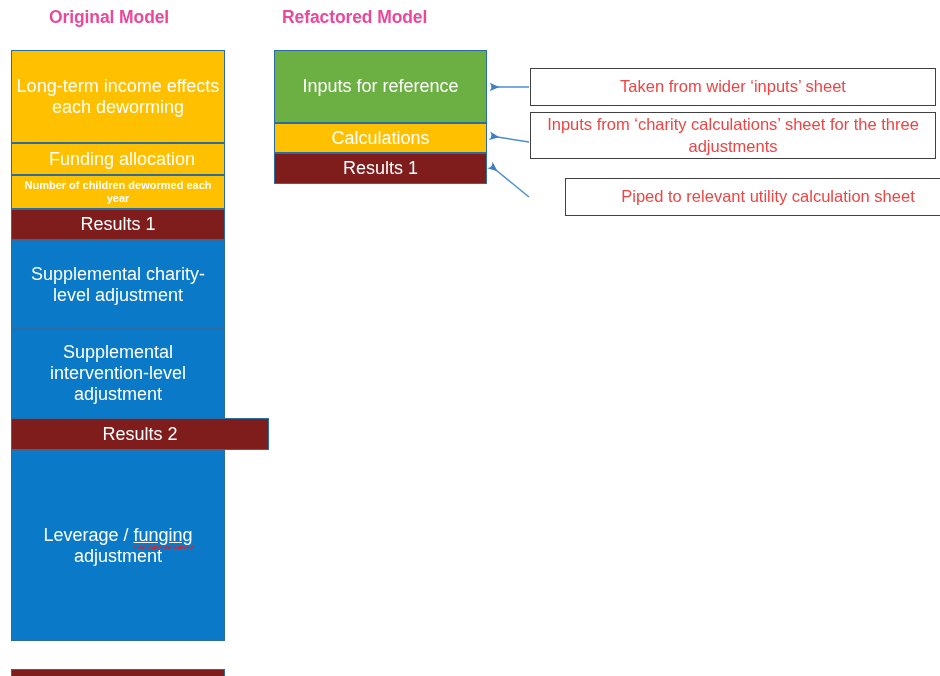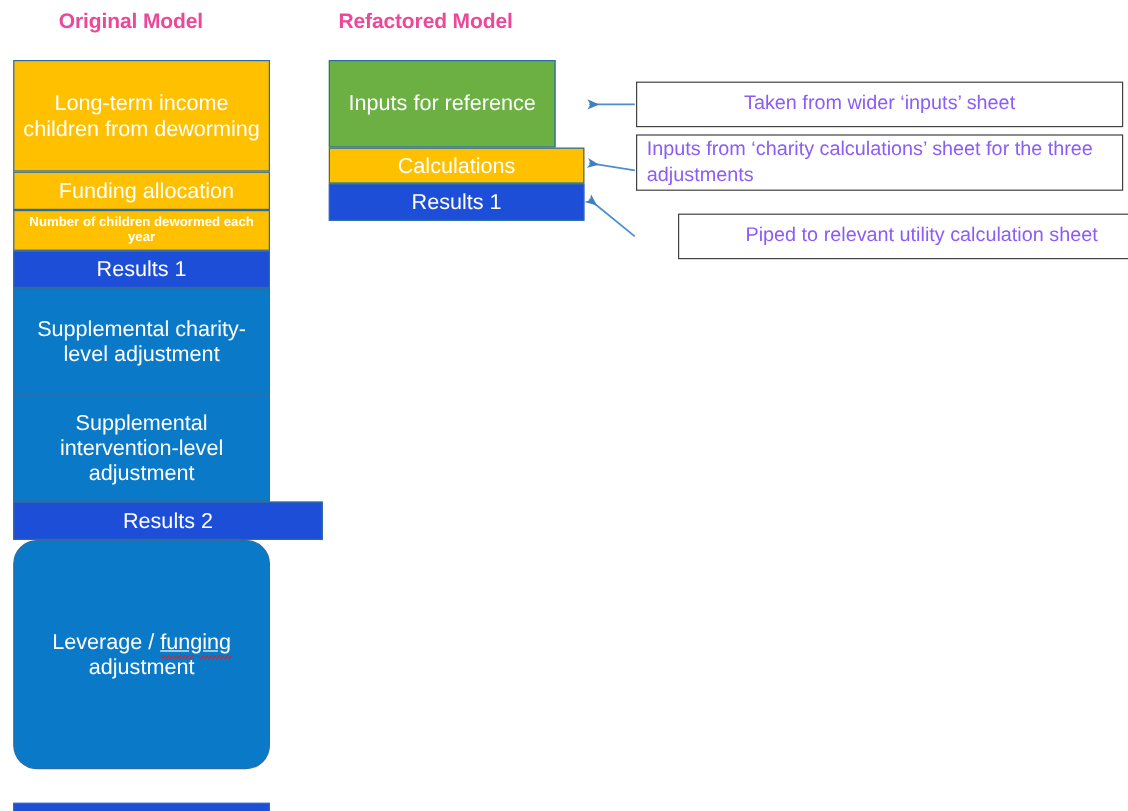--- a/index.html
+++ b/index.html
@@ -50,37 +50,37 @@
     overflow: hidden;
   }
   .block.small-note {
     font-size: 11px;
     font-weight: bold;
     line-height: 1.2;
   }
 
   
   .fill-yellow { background: #ffc000; }
-  .fill-red    { background: #1d4ed8; }
+  .fill-red    { background: #7f1d1d; }
   .fill-blue   { background: #0a7ac8; }
   .fill-green  { background: #6cb043; }
 
   
   #lblk-income   { left: 11px; top: 50px;  width: 214px; height: 93px; }
   #lblk-funding  { left: 11px; top: 143px; width: 214px; height: 32px; padding-left: 12px; }
   #lblk-children { left: 11px; top: 175px; width: 214px; height: 34px; }
   #lblk-results1 { left: 11px; top: 209px; width: 214px; height: 31px; }
   #lblk-charity  { left: 11px; top: 240px; width: 214px; height: 89px; }
   #lblk-interv   { left: 11px; top: 329px; width: 214px; height: 89px; }
   #lblk-results2 { left: 11px; top: 418px; width: 258px; height: 32px; }
-  #lblk-leverage { left: 11px; top: 450px; width: 214px; height: 191px; border-radius: 20px; }
+  #lblk-leverage { left: 11px; top: 450px; width: 214px; height: 191px; }
   #lblk-results3 { left: 11px; top: 669px; width: 214px; height: 32px; }
 
   
-  #rblk-inputs   { left: 274px; top: 50px;  width: 189px; height: 73px; }
+  #rblk-inputs   { left: 274px; top: 50px;  width: 213px; height: 73px; }
   #rblk-calcs    { left: 274px; top: 123px; width: 213px; height: 30px; text-align: center; }
   #rblk-results1 { left: 274px; top: 153px; width: 213px; height: 31px; }
 
   
   .misspelled {
     text-decoration: underline;
     text-decoration-color: #ffffff;
     text-underline-offset: 1px;
     position: relative;
     display: inline-block;
@@ -98,26 +98,27 @@
         rgba(224,32,32,0) 1.1px, rgba(224,32,32,0) 2.3px);
     opacity: 0.95;
   }
 
   
   .callout {
     position: absolute;
     box-sizing: border-box;
     background: #ffffff;
     border: 1.3px solid #414141;
-    color: #8b5cf6;
+    color: #ef4444;
     font-size: 16.5px;
     line-height: 1.28;
     display: flex;
     align-items: center;
     justify-content: center;
+    text-align: center;
     padding: 0 8px;
   }
   #callout-inputs  { left: 530px; top: 68px;  width: 406px; height: 38px; }
   #callout-calcs   { left: 530px; top: 112px; width: 406px; height: 47px; }
   #callout-piped   { left: 530px; top: 178px; width: 406px; height: 38px; margin-left: 35px; }
 
   
   #connectors {
     position: absolute;
     left: 0; top: 0;
@@ -127,21 +128,21 @@
   }
 </style>
 </head>
 <body>
 
 <div class="stage">
 
   <div class="col-title" id="title-original">Original Model</div>
   <div class="col-title" id="title-refactored">Refactored Model</div>
 
-  <div class="block fill-yellow" id="lblk-income">Long-term income children from deworming</div>
+  <div class="block fill-yellow" id="lblk-income">Long-term income effects each deworming</div>
 
   <div class="block fill-yellow" id="lblk-funding">Funding allocation</div>
 
   <div class="block fill-yellow small-note" id="lblk-children">Number of children dewormed each year</div>
 
   <div class="block fill-red" id="lblk-results1">Results 1</div>
 
   <div class="block fill-blue" id="lblk-charity">Supplemental charity-level adjustment</div>
 
   <div class="block fill-blue" id="lblk-interv">Supplemental intervention-level adjustment</div>

